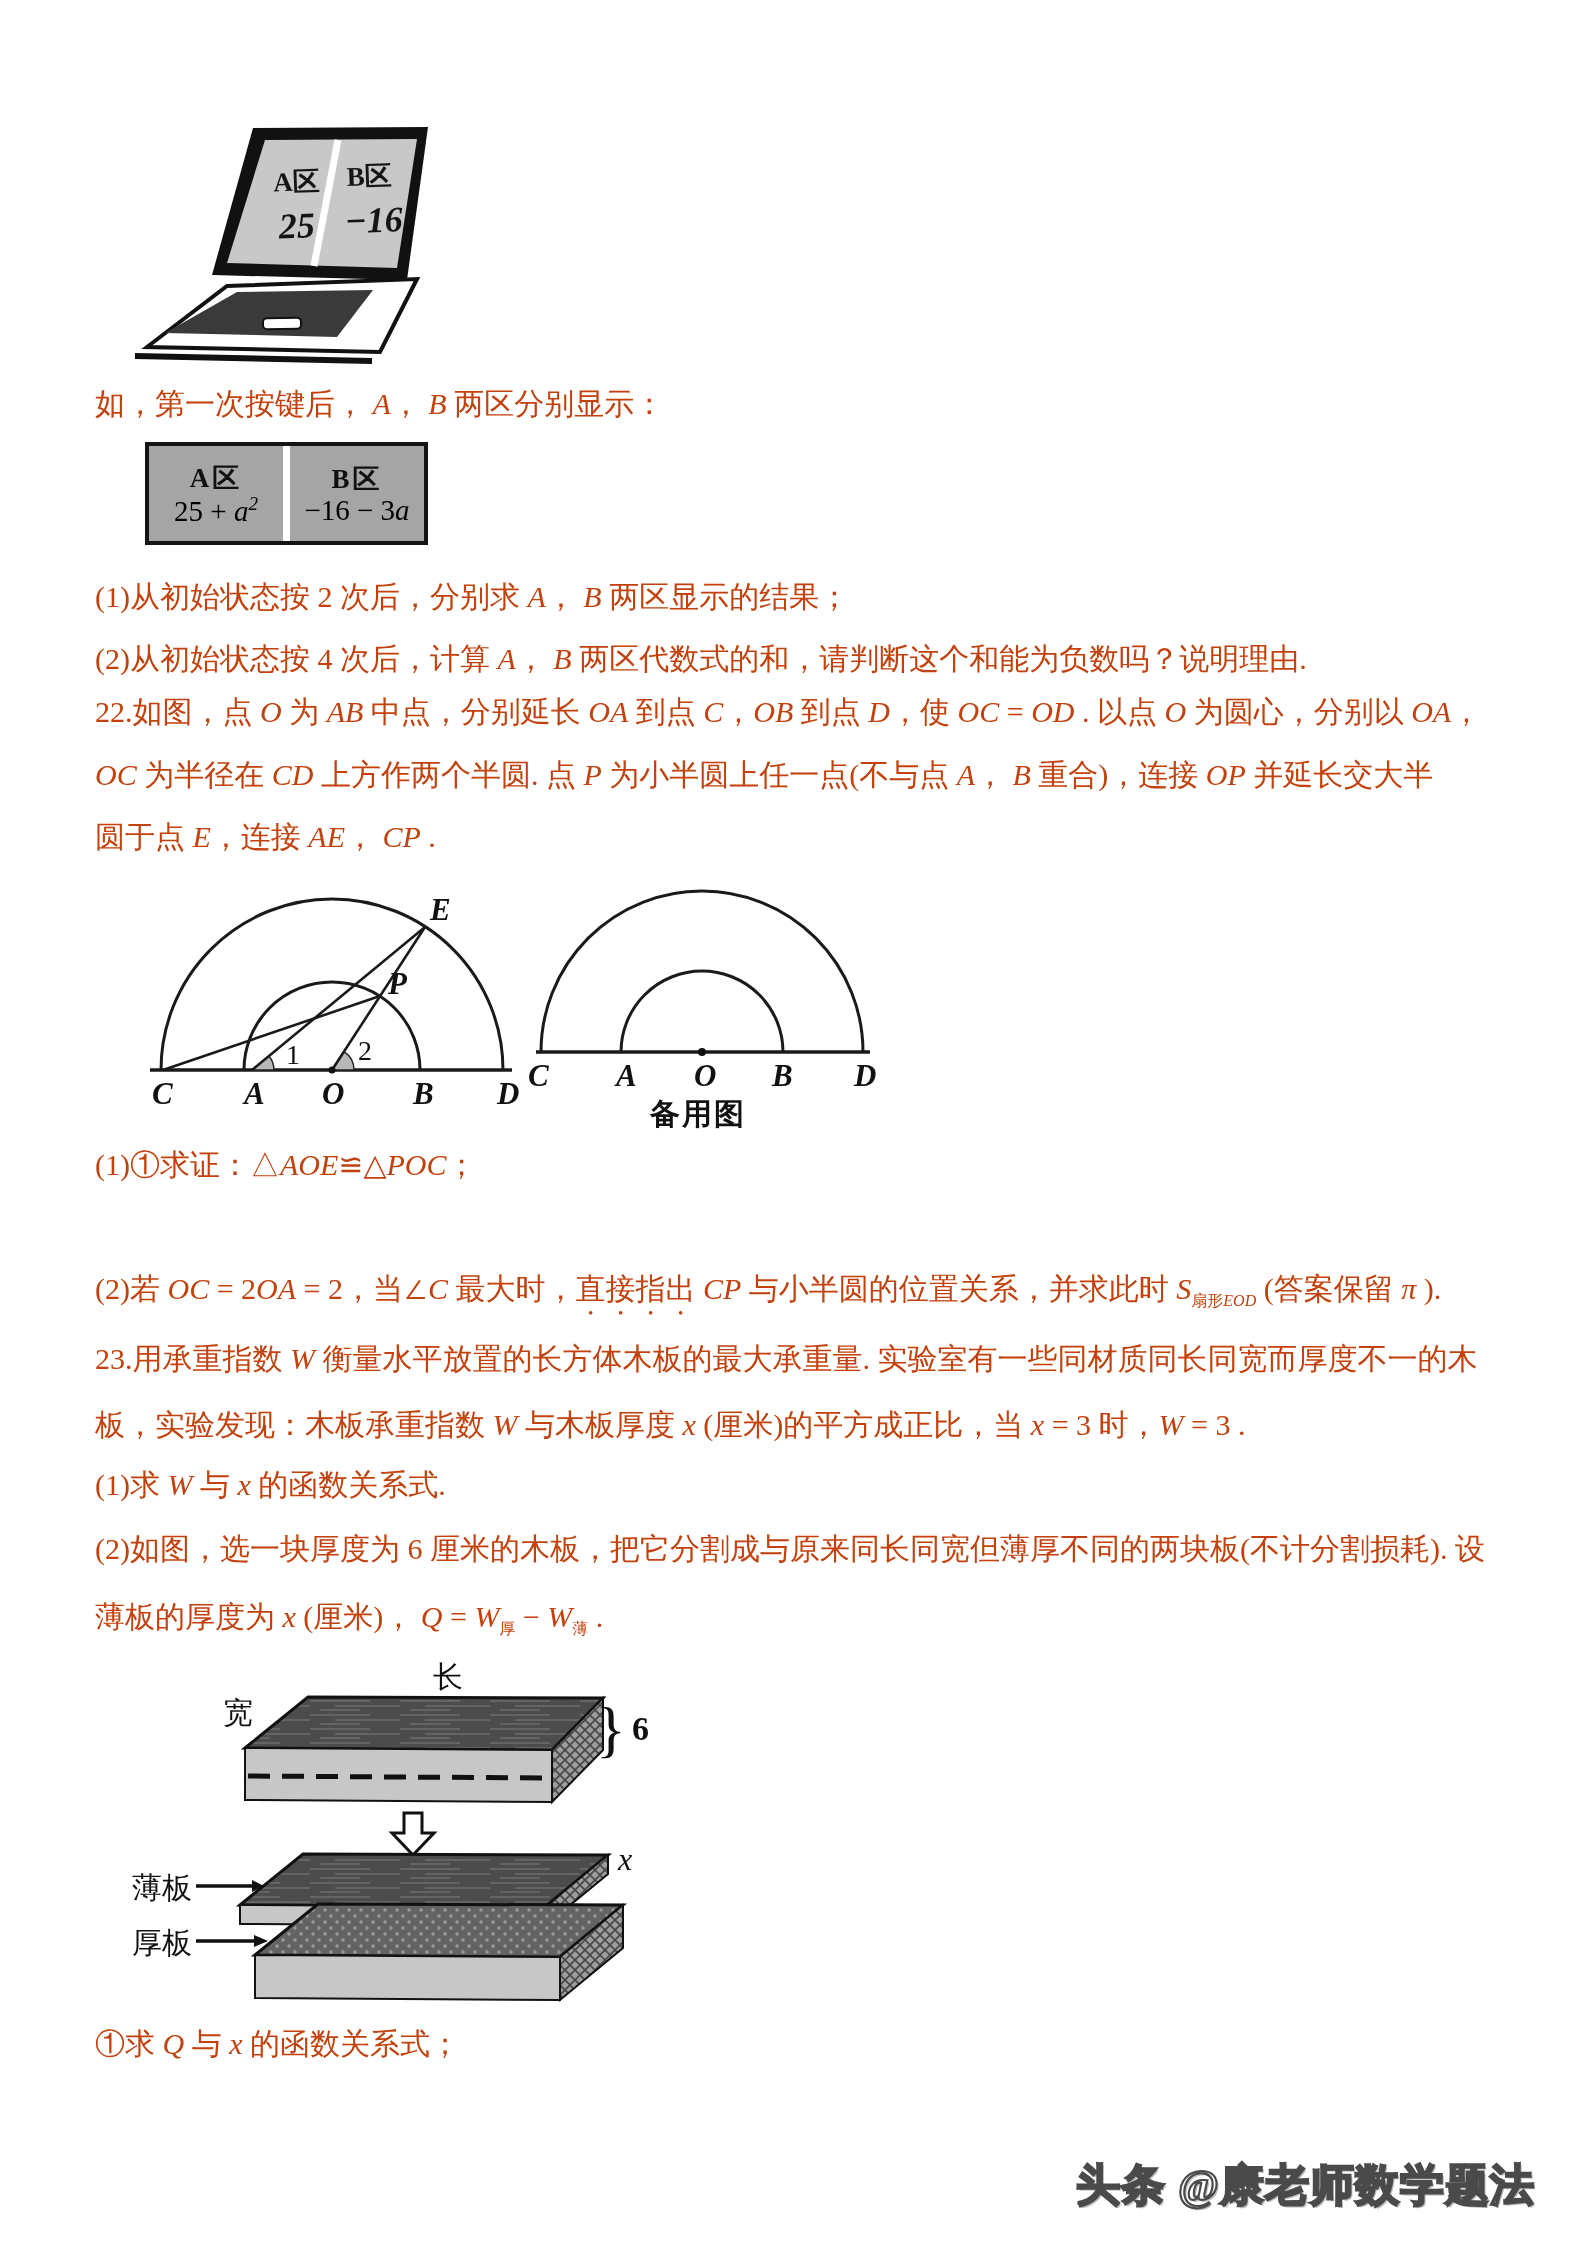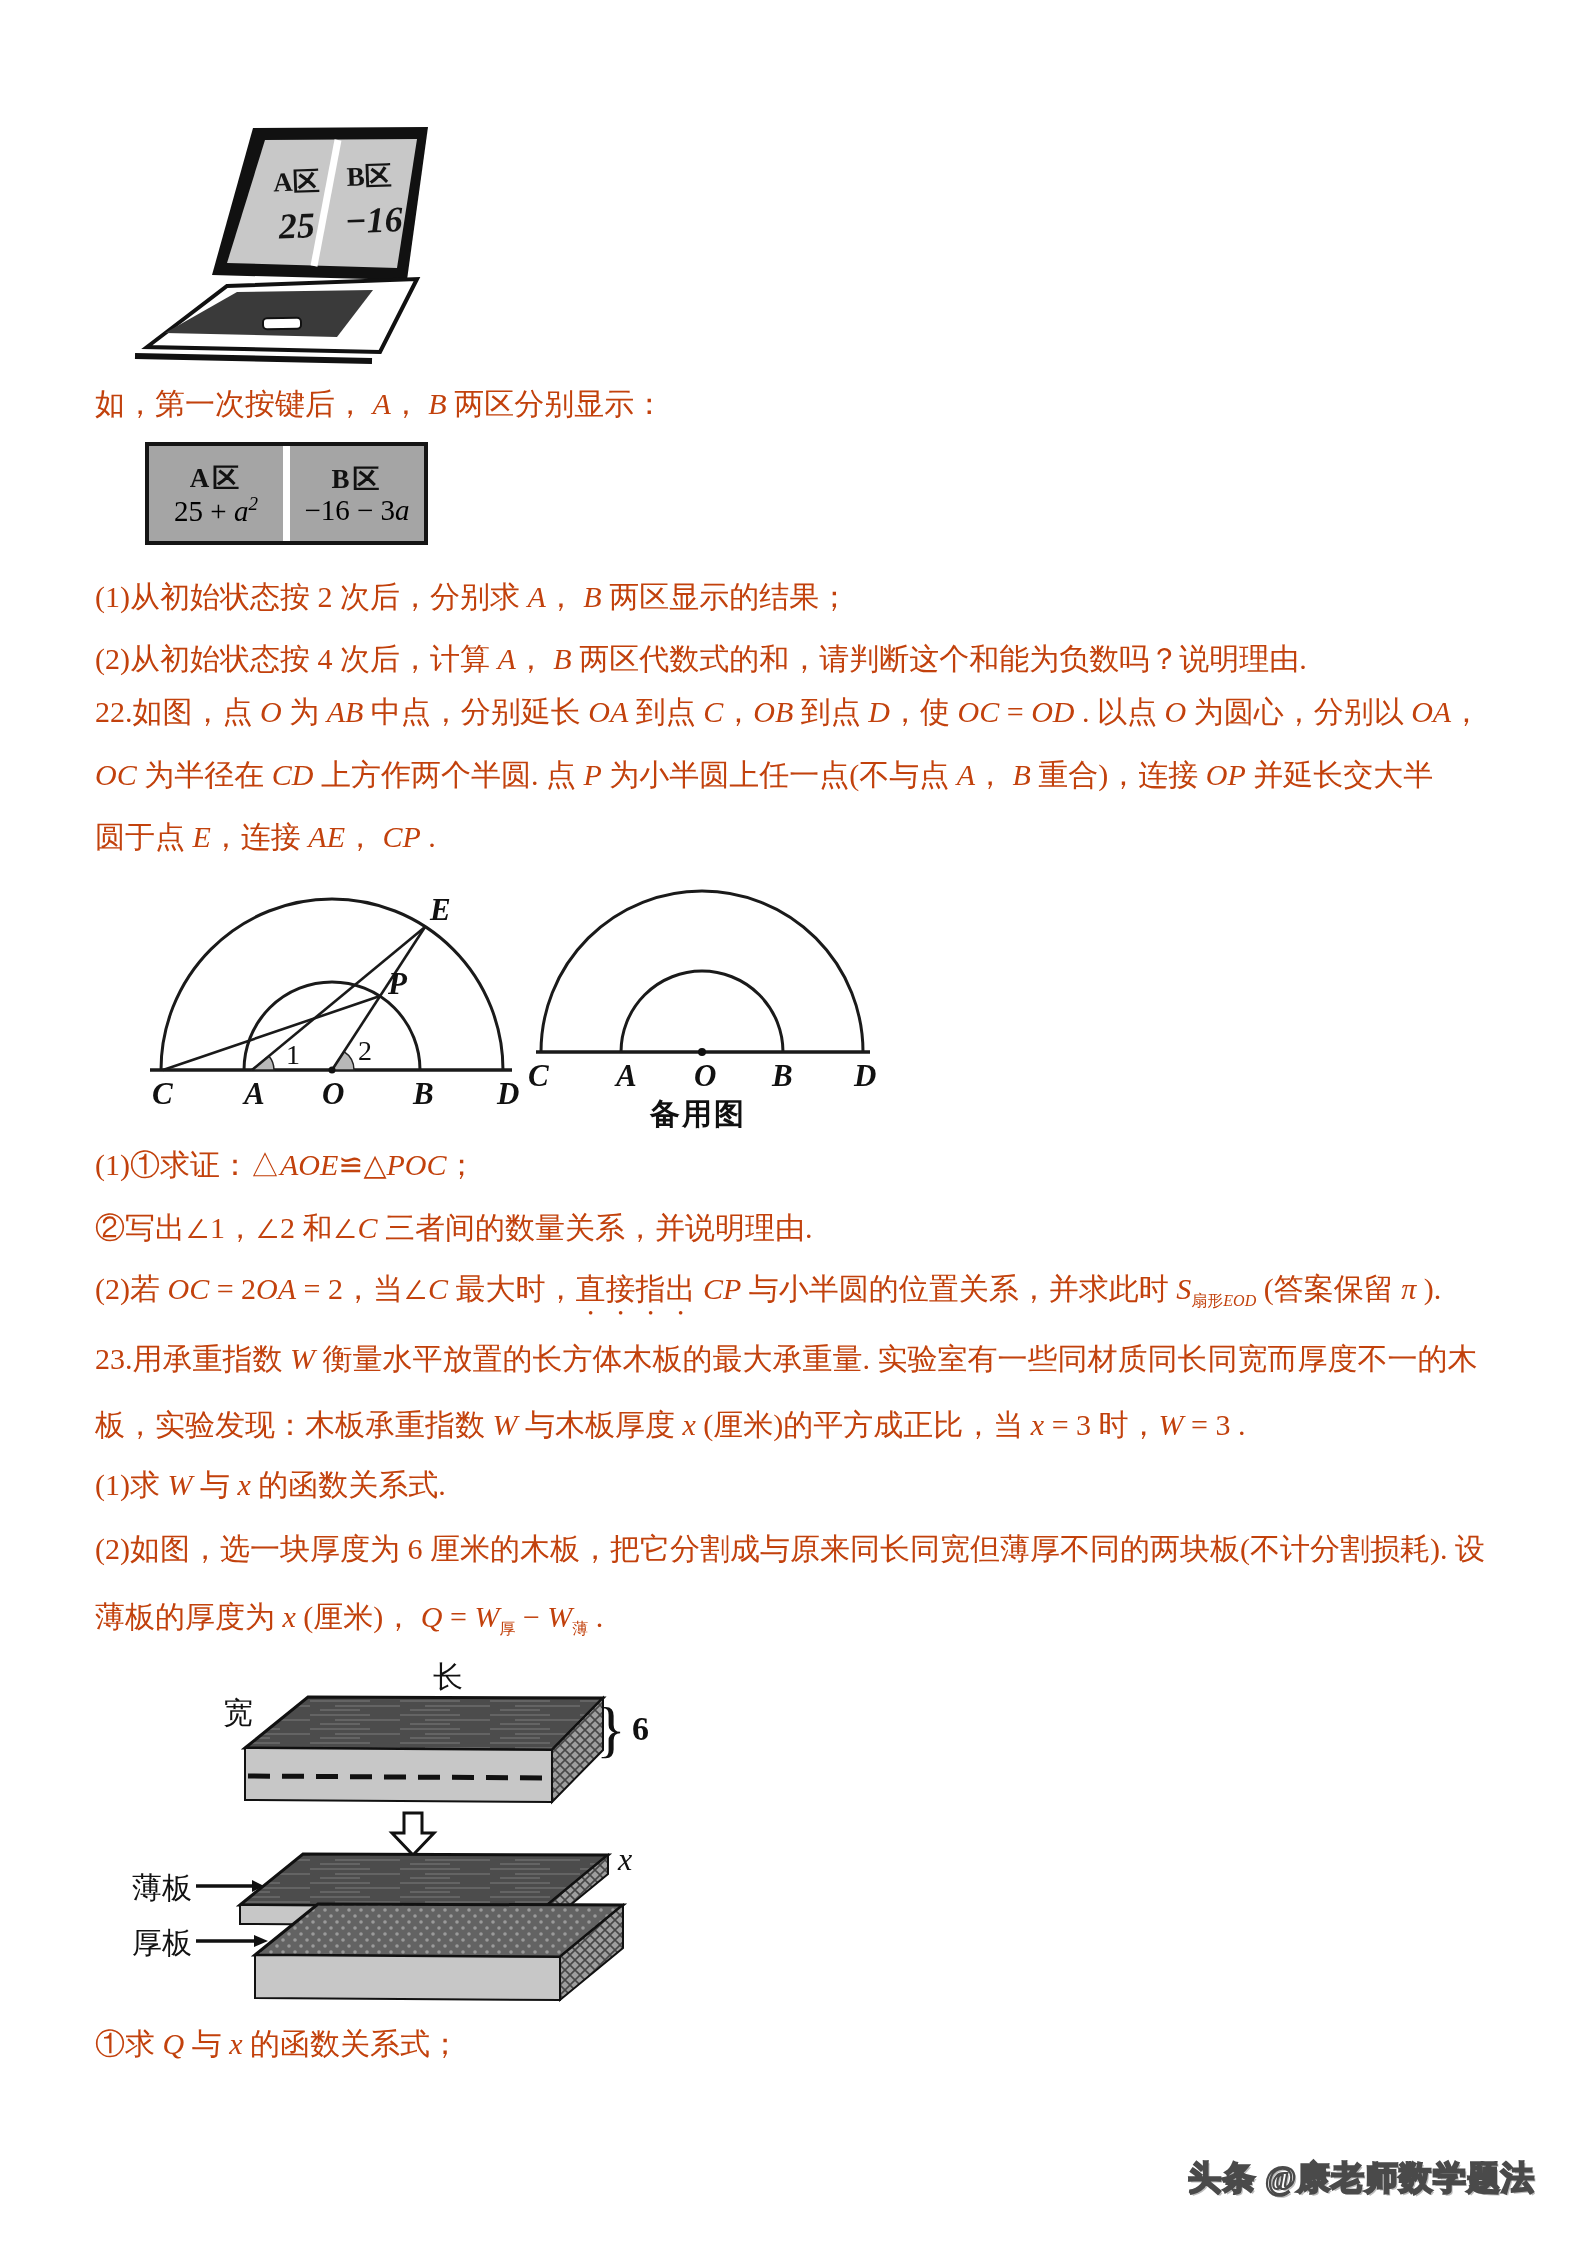--- a/index.html
+++ b/index.html
@@ -45,21 +45,21 @@
   .figsvg{position:absolute;}
   .geo{fill:none;stroke:#1a1a1a;}
   text{font-family:"Liberation Serif", serif;}
   .ptlabel{font-style:italic;font-weight:bold;font-size:31px;fill:#111;}
   .numlabel{font-size:28px;fill:#111;}
   .cjk{font-size:30px;fill:#111;}
   .cjkb{font-size:30px;font-weight:bold;fill:#111;letter-spacing:2px;}
   
   .watermark{
     position:absolute;right:52px;top:2156px;
-    font-size:33px;font-weight:bold;letter-spacing:1px;white-space:nowrap;
+    font-size:44px;font-weight:bold;letter-spacing:1px;white-space:nowrap;
     color:#ffffff;
     -webkit-text-stroke:2.2px #4a4a4a;
     text-shadow:2px 2px 0 #bdbdbd;
   }
 </style>
 </head>
 <body>
 
 <div id="page">
 
@@ -81,21 +81,20 @@
     <path d="M5,266 L242,271" stroke="#111" stroke-width="6"></path>
   </svg>
 
   <div class="tl l1"><span>如，第一次按键后， </span><span class="it">A</span><span>， </span><span class="it">B</span><span> 两区分别显示：</span></div>
   <div class="tl l2"><span>(1)从初始状态按 2 次后，分别求 </span><span class="it">A</span><span>， </span><span class="it">B</span><span> 两区显示的结果；</span></div>
   <div class="tl l3"><span>(2)从初始状态按 4 次后，计算 </span><span class="it">A</span><span>， </span><span class="it">B</span><span> 两区代数式的和，请判断这个和能为负数吗？说明理由.</span></div>
   <div class="tl l4"><span>22.如图，点 </span><span class="it">O</span><span> 为 </span><span class="it">AB</span><span> 中点，分别延长 </span><span class="it">OA</span><span> 到点 </span><span class="it">C</span><span>，</span><span class="it">OB</span><span> 到点 </span><span class="it">D</span><span>，使 </span><span class="it">OC</span><span> = </span><span class="it">OD</span><span> . 以点 </span><span class="it">O</span><span> 为圆心，分别以 </span><span class="it">OA</span><span>，</span></div>
   <div class="tl l5"><span class="it">OC</span><span> 为半径在 </span><span class="it">CD</span><span> 上方作两个半圆. 点 </span><span class="it">P</span><span> 为小半圆上任一点(不与点 </span><span class="it">A</span><span>， </span><span class="it">B</span><span> 重合)，连接 </span><span class="it">OP</span><span> 并延长交大半</span></div>
   <div class="tl l6"><span>圆于点 </span><span class="it">E</span><span>，连接 </span><span class="it">AE</span><span>， </span><span class="it">CP</span><span> .</span></div>
   <div class="tl l7"><span>(1)①求证：△</span><span class="it">AOE</span><span>≌△</span><span class="it">POC</span><span>；</span></div>
-  <div class="tl l8"><span>②写出∠1，∠2 和∠</span><span class="it">C</span><span> 三者间的数量关系，并说明理由.</span></div>
   <div class="tl l9"><span>(2)若 </span><span class="it">OC</span><span> = 2</span><span class="it">OA</span><span> = 2，当∠</span><span class="it">C</span><span> 最大时，</span><span class="emph">直接指出</span><span> </span><span class="it">CP</span><span> 与小半圆的位置关系，并求此时 </span><span class="it">S</span><span class="sub">扇形</span><span class="it sub">EOD</span><span> (答案保留 </span><span class="it">π</span><span> ).</span></div>
   <div class="tl l10"><span>23.用承重指数 </span><span class="it">W</span><span> 衡量水平放置的长方体木板的最大承重量. 实验室有一些同材质同长同宽而厚度不一的木</span></div>
   <div class="tl l11"><span>板，实验发现：木板承重指数 </span><span class="it">W</span><span> 与木板厚度 </span><span class="it">x</span><span> (厘米)的平方成正比，当 </span><span class="it">x</span><span> = 3 时，</span><span class="it">W</span><span> = 3 .</span></div>
   <div class="tl l12"><span>(1)求 </span><span class="it">W</span><span> 与 </span><span class="it">x</span><span> 的函数关系式.</span></div>
   <div class="tl l13"><span>(2)如图，选一块厚度为 6 厘米的木板，把它分割成与原来同长同宽但薄厚不同的两块板(不计分割损耗). 设</span></div>
   <div class="tl l14"><span>薄板的厚度为 </span><span class="it">x</span><span> (厘米)， </span><span class="it">Q</span><span> = </span><span class="it">W</span><span class="sub">厚</span><span> − </span><span class="it">W</span><span class="sub">薄</span><span> .</span></div>
   <div class="tl l15"><span>①求 </span><span class="it">Q</span><span> 与 </span><span class="it">x</span><span> 的函数关系式；</span></div>
 
   <div class="dbox">
     <div class="dcell">

